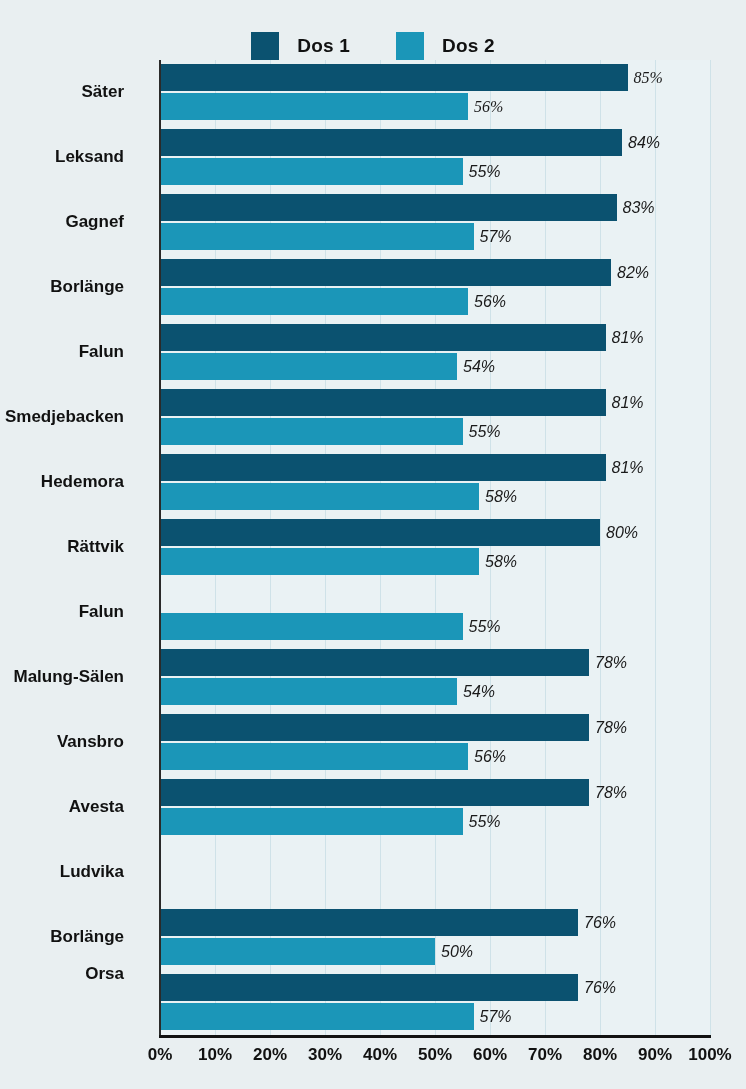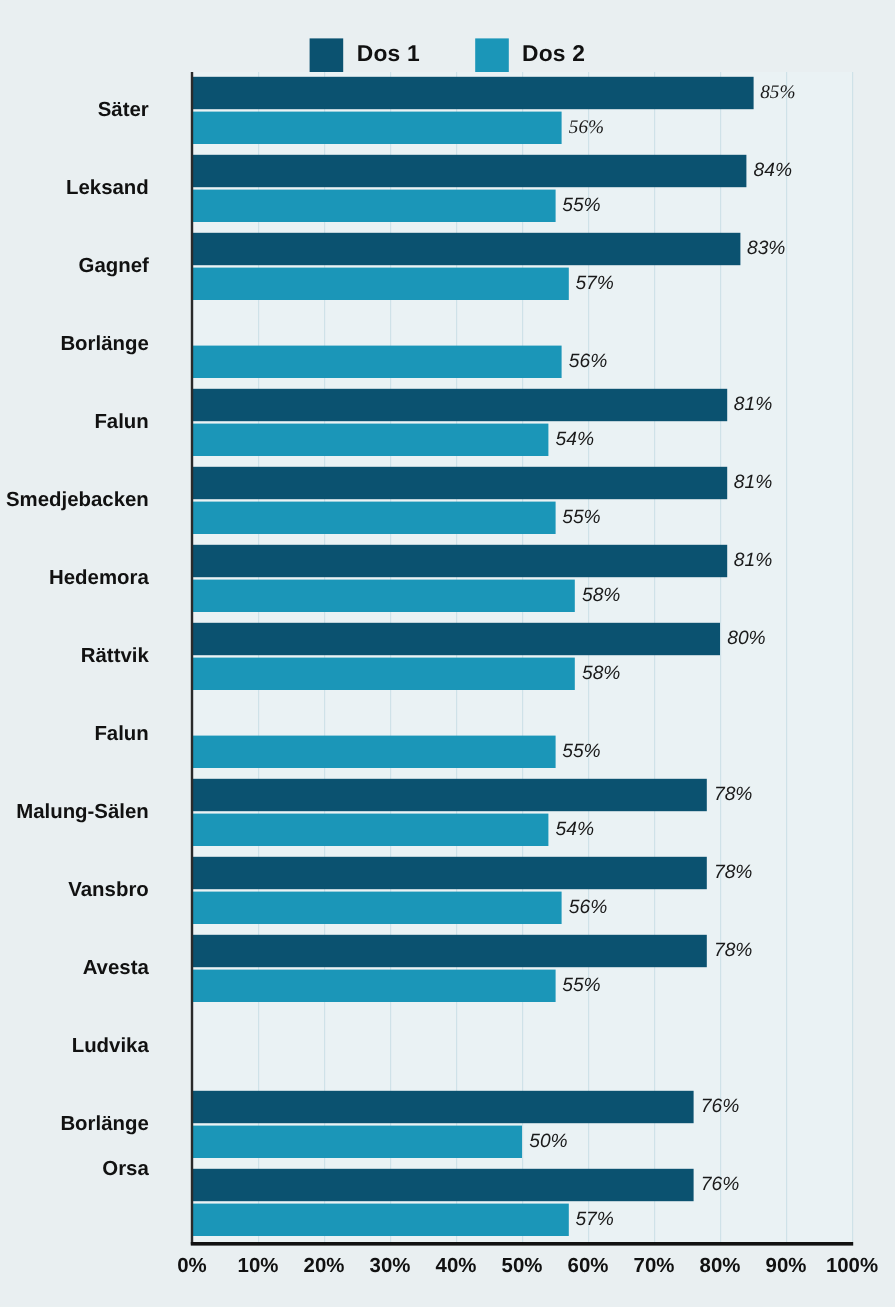--- a/index.html
+++ b/index.html
@@ -30,21 +30,21 @@
     width: 746px;
     height: 34px;
     display: flex;
     justify-content: center;
     align-items: center;
     gap: 46px;
   }
   .legend-item {
     display: flex;
     align-items: center;
-    gap: 11px;
+    gap: 18px;
     margin-top: 36px;
   }
   .legend-swatch {
     width: 28px;
     height: 28px;
     display: block;
   }
   .legend-label {
     font-size: 19px;
     font-weight: bold;
@@ -220,20 +220,24 @@
         <div class="bar-row" style="top: 4px;">
           <div class="bar" style="width: 456.5px; background: rgb(11, 82, 112);"></div>
           <span class="bar-value">83%</span>
         </div>
         <div class="bar-row" style="top: 33px;">
           <div class="bar" style="width: 313.5px; background: rgb(27, 150, 184);"></div>
           <span class="bar-value">57%</span>
         </div>
       </div>
       <div class="group" style="top: 195px; height: 65px;">
+        <div class="bar-row" style="top: 4px;">
+          <div class="bar" style="width: 451px; background: rgb(11, 82, 112);"></div>
+          <span class="bar-value">82%</span>
+        </div>
         <div class="bar-row" style="top: 33px;">
           <div class="bar" style="width: 308px; background: rgb(27, 150, 184);"></div>
           <span class="bar-value">56%</span>
         </div>
       </div>
       <div class="group" style="top: 260px; height: 65px;">
         <div class="bar-row" style="top: 4px;">
           <div class="bar" style="width: 445.5px; background: rgb(11, 82, 112);"></div>
           <span class="bar-value">81%</span>
         </div>

